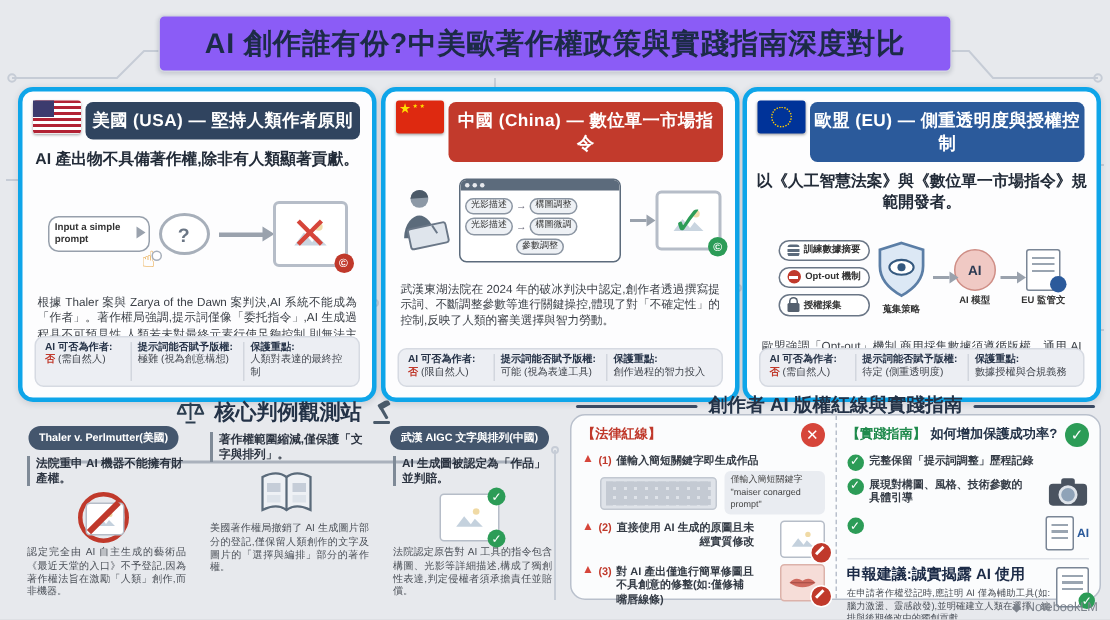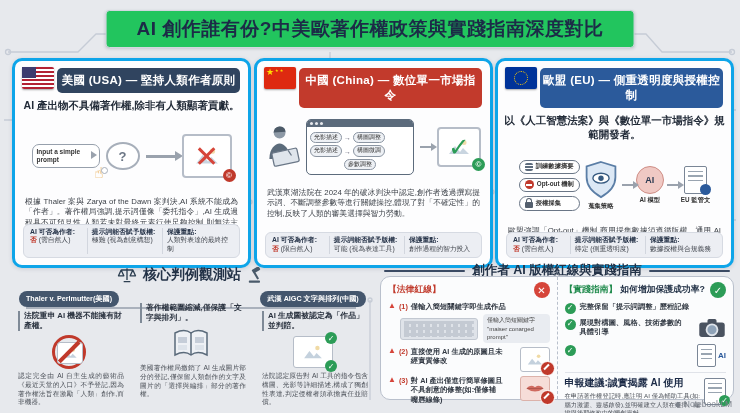--- a/index.html
+++ b/index.html
@@ -2,21 +2,21 @@
 <html><head>
 <meta charset="utf-8">
 <style>
   html,body{margin:0;padding:0;background:#d8dade;}
   .page{position:relative;width:740px;height:413px;background:#e7e9ed;overflow:hidden;
         font-family:"Liberation Sans","DejaVu Sans",sans-serif;color:#2b3340;}
   .bg-circuit{position:absolute;inset:0;pointer-events:none;}
 
   
   .title-banner{position:absolute;top:10px;left:50%;transform:translateX(-50%);
-    background:#22c55e;border:1px solid #d3d7df;border-radius:4px;
+    background:#8b5cf6;border:1px solid #d3d7df;border-radius:4px;
     box-shadow:0 1px 3px rgba(40,50,70,.18);padding:5px 30px;white-space:nowrap;}
   .title-banner h1{margin:0;font-size:19px;font-weight:bold;color:#1c2b47;letter-spacing:.5px;}
 
   
   .card{position:absolute;top:58px;width:233px;height:204px;background:#fdfdfe;
     border:3px solid #0ea5e9;border-radius:10px;box-shadow:0 1px 4px rgba(40,50,70,.15);}
   .card.c1{left:12px;} .card.c2{left:254px;} .card.c3{left:495px;}
   .card-header{margin:7px 8px 0 42px;color:#fff;font-weight:bold;font-size:11.5px;
     text-align:center;border-radius:5px;padding:5px 2px;letter-spacing:.3px;}
   .hdr-usa{background:#30445f;} .hdr-cn{background:#c23a2c;} .hdr-eu{background:#2b5a9b;}
@@ -96,21 +96,21 @@
     background:repeating-linear-gradient(#9aa5b1 0 1.5px,transparent 1.5px 4.5px);}
   .doc .badge{position:absolute;right:-5px;bottom:-2px;width:11px;height:11px;border-radius:50%;}
   .badge.blue{background:#2b5a9b;} 
   .badge.greenc{background:#2c9c57;color:#fff;font-size:8px;display:flex;align-items:center;justify-content:center;}
 
   
   .cases{position:absolute;left:12px;top:266px;width:358px;height:144px;}
   .cases-title{display:flex;align-items:center;justify-content:center;gap:6px;
     font-size:14px;font-weight:bold;color:#233247;}
   .case-connector{position:absolute;top:41px;left:14px;right:14px;height:1.5px;background:#aab1bc;}
-  .case-cols{position:relative;display:flex;gap:8px;margin-top:7px;align-items:center;}
+  .case-cols{position:relative;display:flex;gap:8px;}
   .case-col{flex:1;display:flex;flex-direction:column;align-items:center;}
   .case-badge{background:#44566d;color:#fff;font-size:7.2px;font-weight:bold;border-radius:9px;
     padding:3px 7px;white-space:nowrap;position:relative;z-index:1;}
   .case-headline{align-self:stretch;margin:4px 2px 2px 6px;border-left:2px solid #7f8a97;
     padding-left:4px;font-size:7.8px;font-weight:bold;color:#2b3340;line-height:1.3;min-height:20px;}
   .case-icon{height:36px;display:flex;align-items:center;justify-content:center;margin:1px 0 2px;}
   .case-detail{align-self:stretch;margin:0 2px 0 6px;font-size:6.7px;color:#4a4f57;line-height:1.3;text-align:justify;}
   .prohib{position:relative;width:34px;height:34px;}
   .prohib .inner{position:absolute;left:5px;top:7px;width:24px;height:20px;background:#fff;
     border:1.5px solid #b6bdc8;border-radius:3px;display:flex;align-items:center;justify-content:center;}
@@ -438,21 +438,21 @@
       <div class="kbrow">
         <div class="keyboard"></div>
         <div class="kcaption">
           <div>僅輸入簡短關鍵字</div>
           <div>"maiser conarged prompt"</div>
         </div>
       </div>
       <div class="ritem">
         <span class="warn">▲</span>
         <span class="rnum">(2)</span>
-        <span style="max-width:92px;">直接使用 AI 生成的原圖且未經實質修改</span>
+        <span style="max-width:92px;text-align:right;">直接使用 AI 生成的原圖且未經實質修改</span>
         <span class="iconright">
           <span class="miniframe">
             <svg width="18" height="13" viewBox="0 0 24 18" opacity="0.6">
                 <circle cx="17" cy="4.5" r="2.5" fill="#e7c36a"></circle>
                 <path d="M2 16l6-8 5 6 3-4 6 6z" fill="#9db3c8"></path>
               </svg>
           </span>
           <span class="mini-no"></span>
         </span>
       </div>

